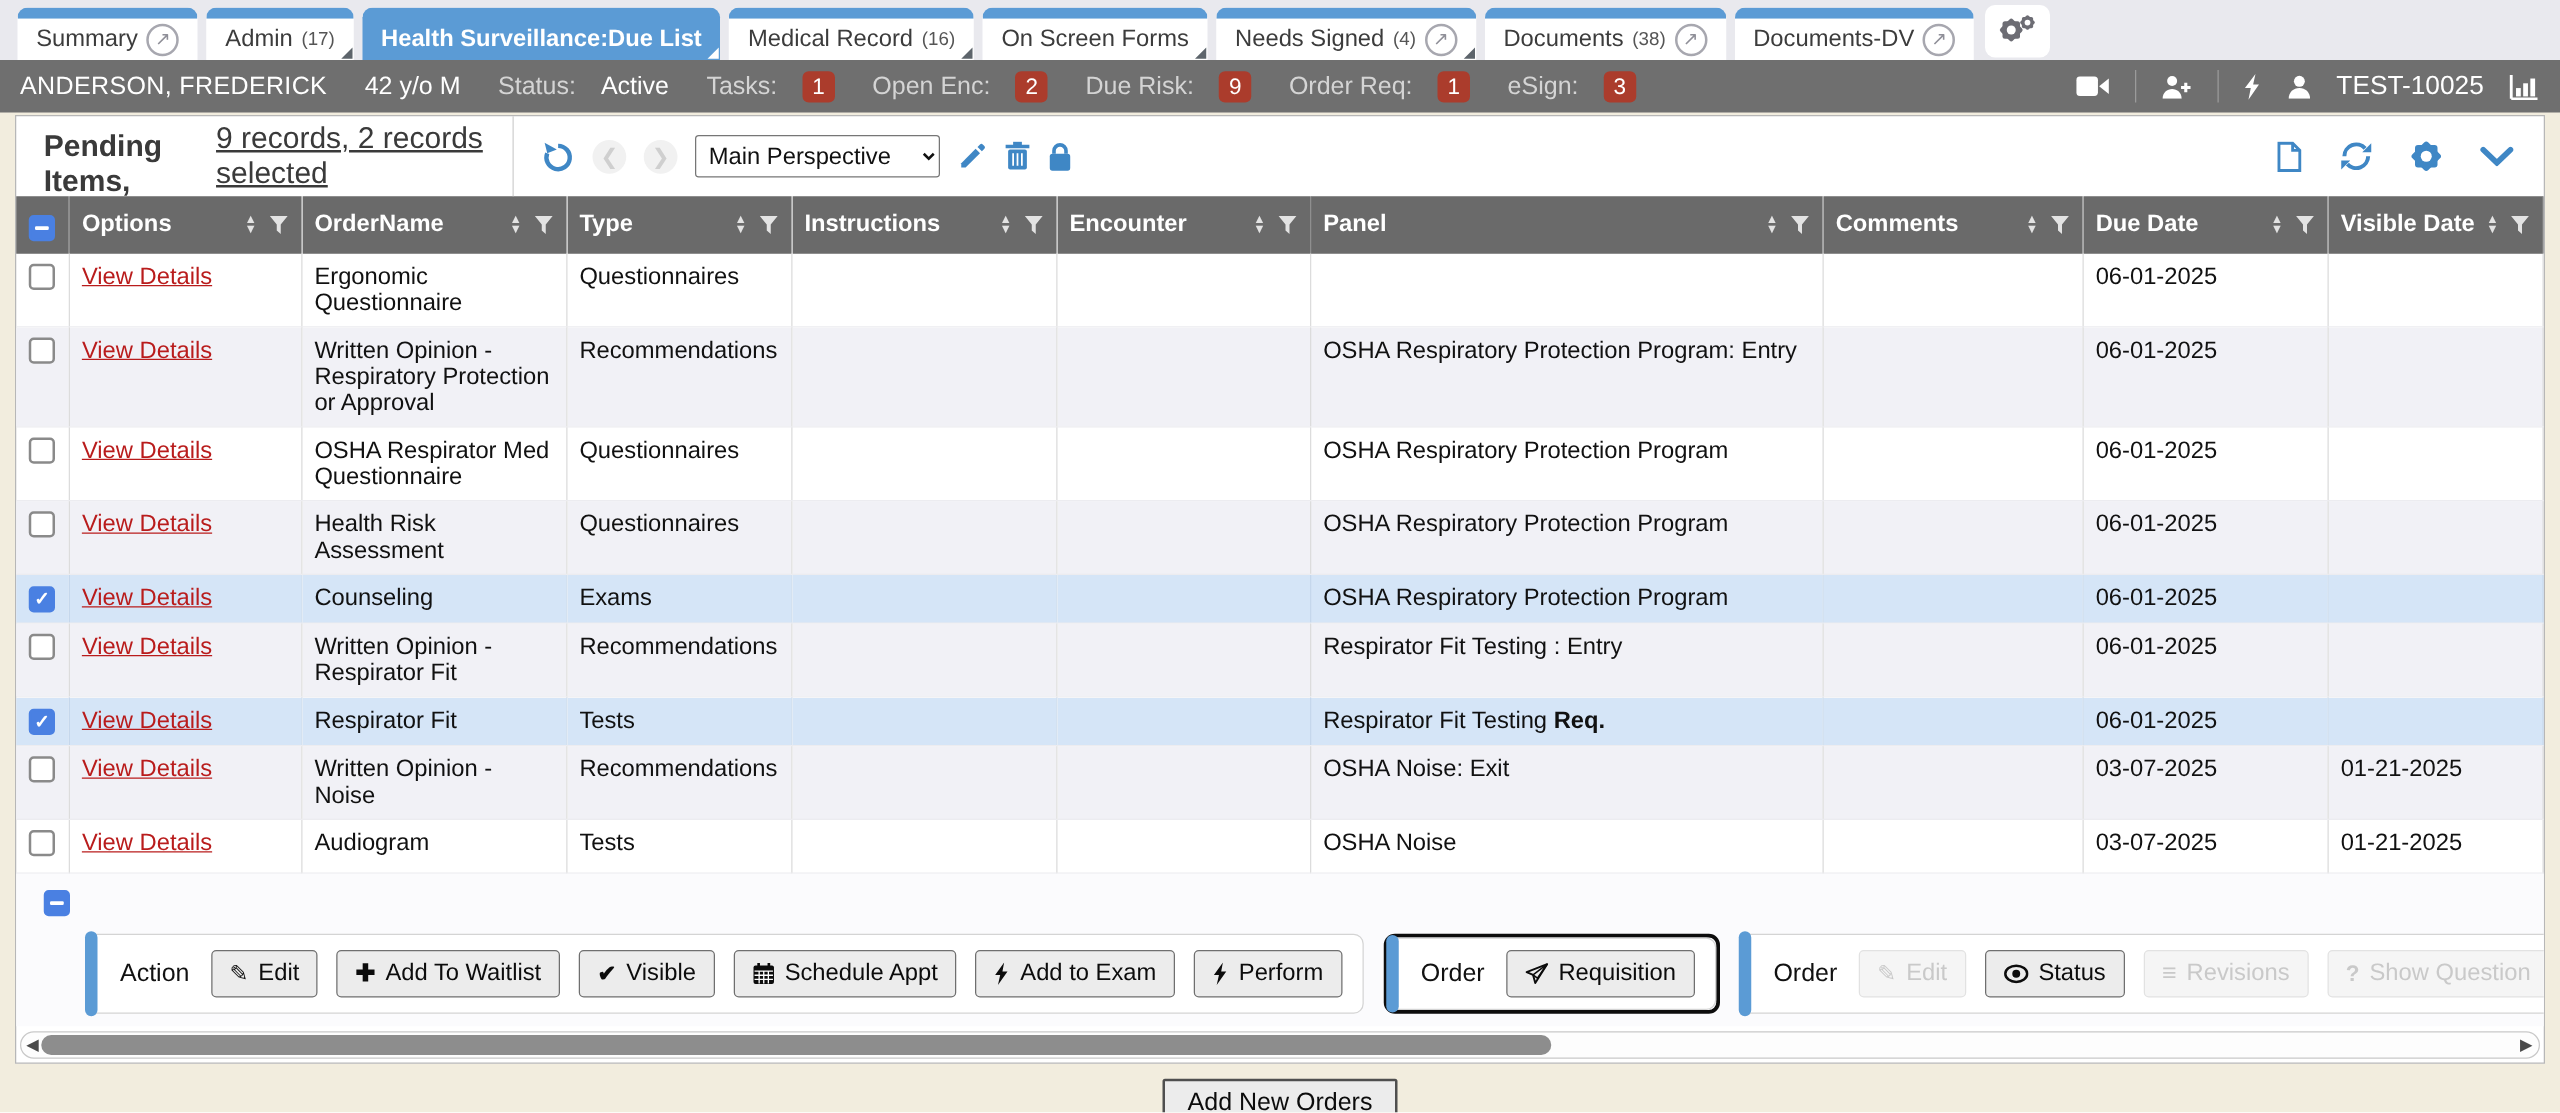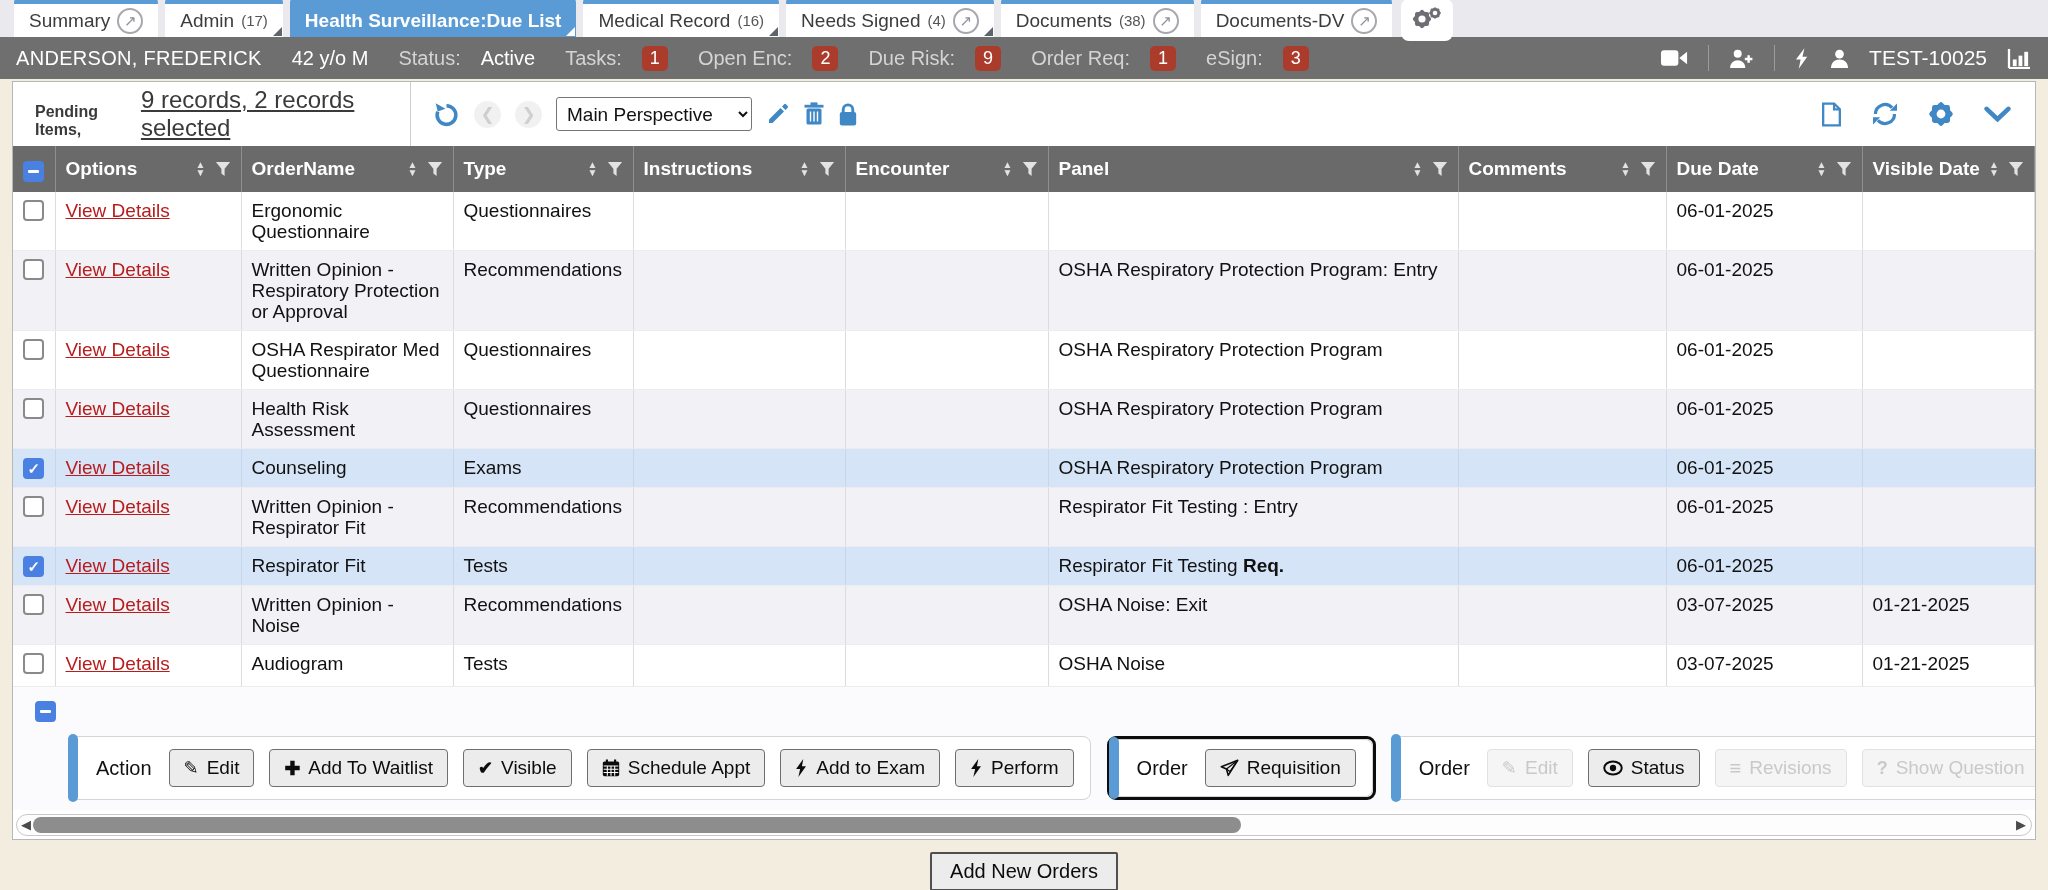--- a/index.html
+++ b/index.html
@@ -5,21 +5,21 @@
   :root{
     --blue:#5b9bd5; --icon-blue:#3f87c5; --badge-red:#ab3c2c; --bar-gray:#6f6f6f;
     --header-gray:#6a6a6a; --selected-row:#d5e5f7; --alt-row:#f1f1f6;
     --checkbox-blue:#4a80e2; --page-beige:#f2edde;
   }
   *{box-sizing:border-box;}
   body{margin:0;font-family:"Liberation Sans",sans-serif;background:#fff;}
   .screen{width:2048px;height:890px;overflow:hidden;background:var(--page-beige);position:relative;}
 
   
-  .tabbar{height:37px;background:#e9e9ee;display:flex;align-items:flex-end;padding-left:14px;gap:7px;}
+  .tabbar{height:48px;background:#e9e9ee;display:flex;align-items:flex-end;padding-left:14px;gap:7px;}
   .tab{position:relative;height:42px;background:#fff;border-top:9px solid var(--blue);
        border-radius:8px 8px 0 0;display:inline-flex;align-items:center;gap:7px;
        padding:0 15px;font-size:19px;color:#3c3c3c;cursor:pointer;white-space:nowrap;}
   .tab.active{background:var(--blue);color:#fff;font-weight:bold;}
   .tab-count{font-size:15px;color:#555;}
   .notch{position:absolute;right:1px;bottom:1px;width:0;height:0;
          border-style:solid;border-width:0 0 9px 9px;border-color:transparent transparent #5d646b transparent;}
   .tab.active .notch{border-bottom-color:#fff;}
   .popout{width:26px;height:26px;border-radius:50%;border:2px solid #a7a7af;color:#8f8f98;
           display:inline-flex;align-items:center;justify-content:center;font-size:15px;line-height:1;}
@@ -40,21 +40,21 @@
   .pb-id{font-size:21px;}
   .pb-right svg{display:block;}
 
   
   .page{padding:2px 12px 0;}
   .panel{background:#fff;border:1px solid #b7b7b7;}
 
   .toolbar{height:64px;display:flex;align-items:center;}
   .tb-left{width:398px;align-self:stretch;display:flex;align-items:center;padding-left:22px;
            border-right:1px solid #cfcfcf;}
-  .tb-title{font-weight:bold;font-size:16px;color:#3a3a3a;margin-top:13px;}
+  .tb-title{font-weight:bold;font-size:24px;color:#3a3a3a;margin-top:13px;}
   .tb-sub{font-size:24px;color:#3a3a3a;margin-left:7px;text-decoration:underline;}
   .tb-controls{display:flex;align-items:center;gap:14px;margin-left:22px;}
   .undo{color:var(--icon-blue);cursor:pointer;display:flex;}
   .navcirc{width:27px;height:27px;border-radius:50%;background:#f1f1f1;color:#cfcfcf;
            display:inline-flex;align-items:center;justify-content:center;font-size:17px;}
   select{height:34px;font-size:19px;font-family:"Liberation Sans",sans-serif;border:1px solid #767676;
          border-radius:3px;min-width:196px;padding:0 6px;color:#111;background:#fff;}
   .tb-ic{color:var(--icon-blue);cursor:pointer;display:flex;}
   .tb-right{margin-left:auto;display:flex;align-items:center;gap:30px;margin-right:24px;color:var(--icon-blue);}
   .tb-right > *{cursor:pointer;display:flex;}
@@ -134,20 +134,25 @@
     <span class="notch"></span>
   </div>
 
   <div class="tab">
     <span>Medical Record</span>
     <span class="tab-count">(16)</span>
 
     <span class="notch"></span>
   </div>
 
+  <div class="tab">
+    <span>On Screen Forms</span>
+
+    <span class="notch"></span>
+  </div>
 
   <div class="tab">
     <span>Needs Signed</span>
     <span class="tab-count">(4)</span>
     <span class="popout">↗</span>
     <span class="notch"></span>
   </div>
 
   <div class="tab">
     <span>Documents</span>

